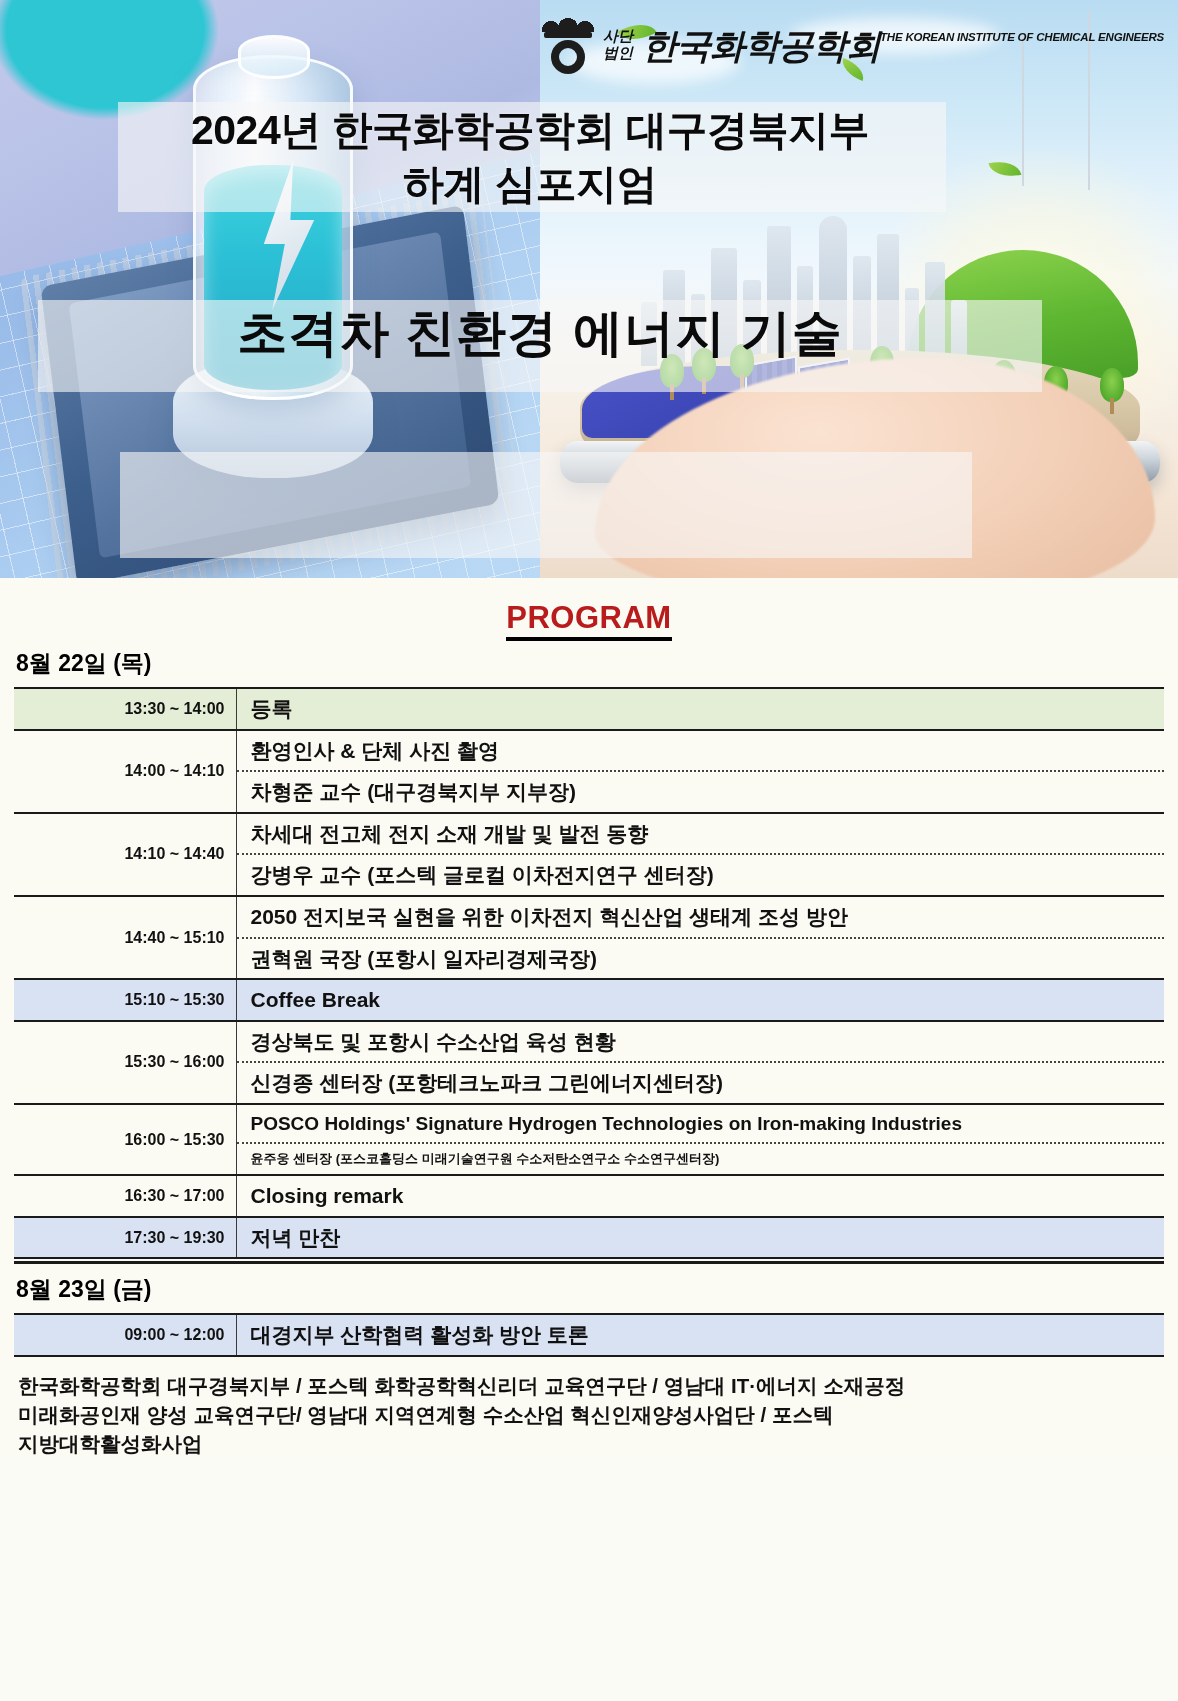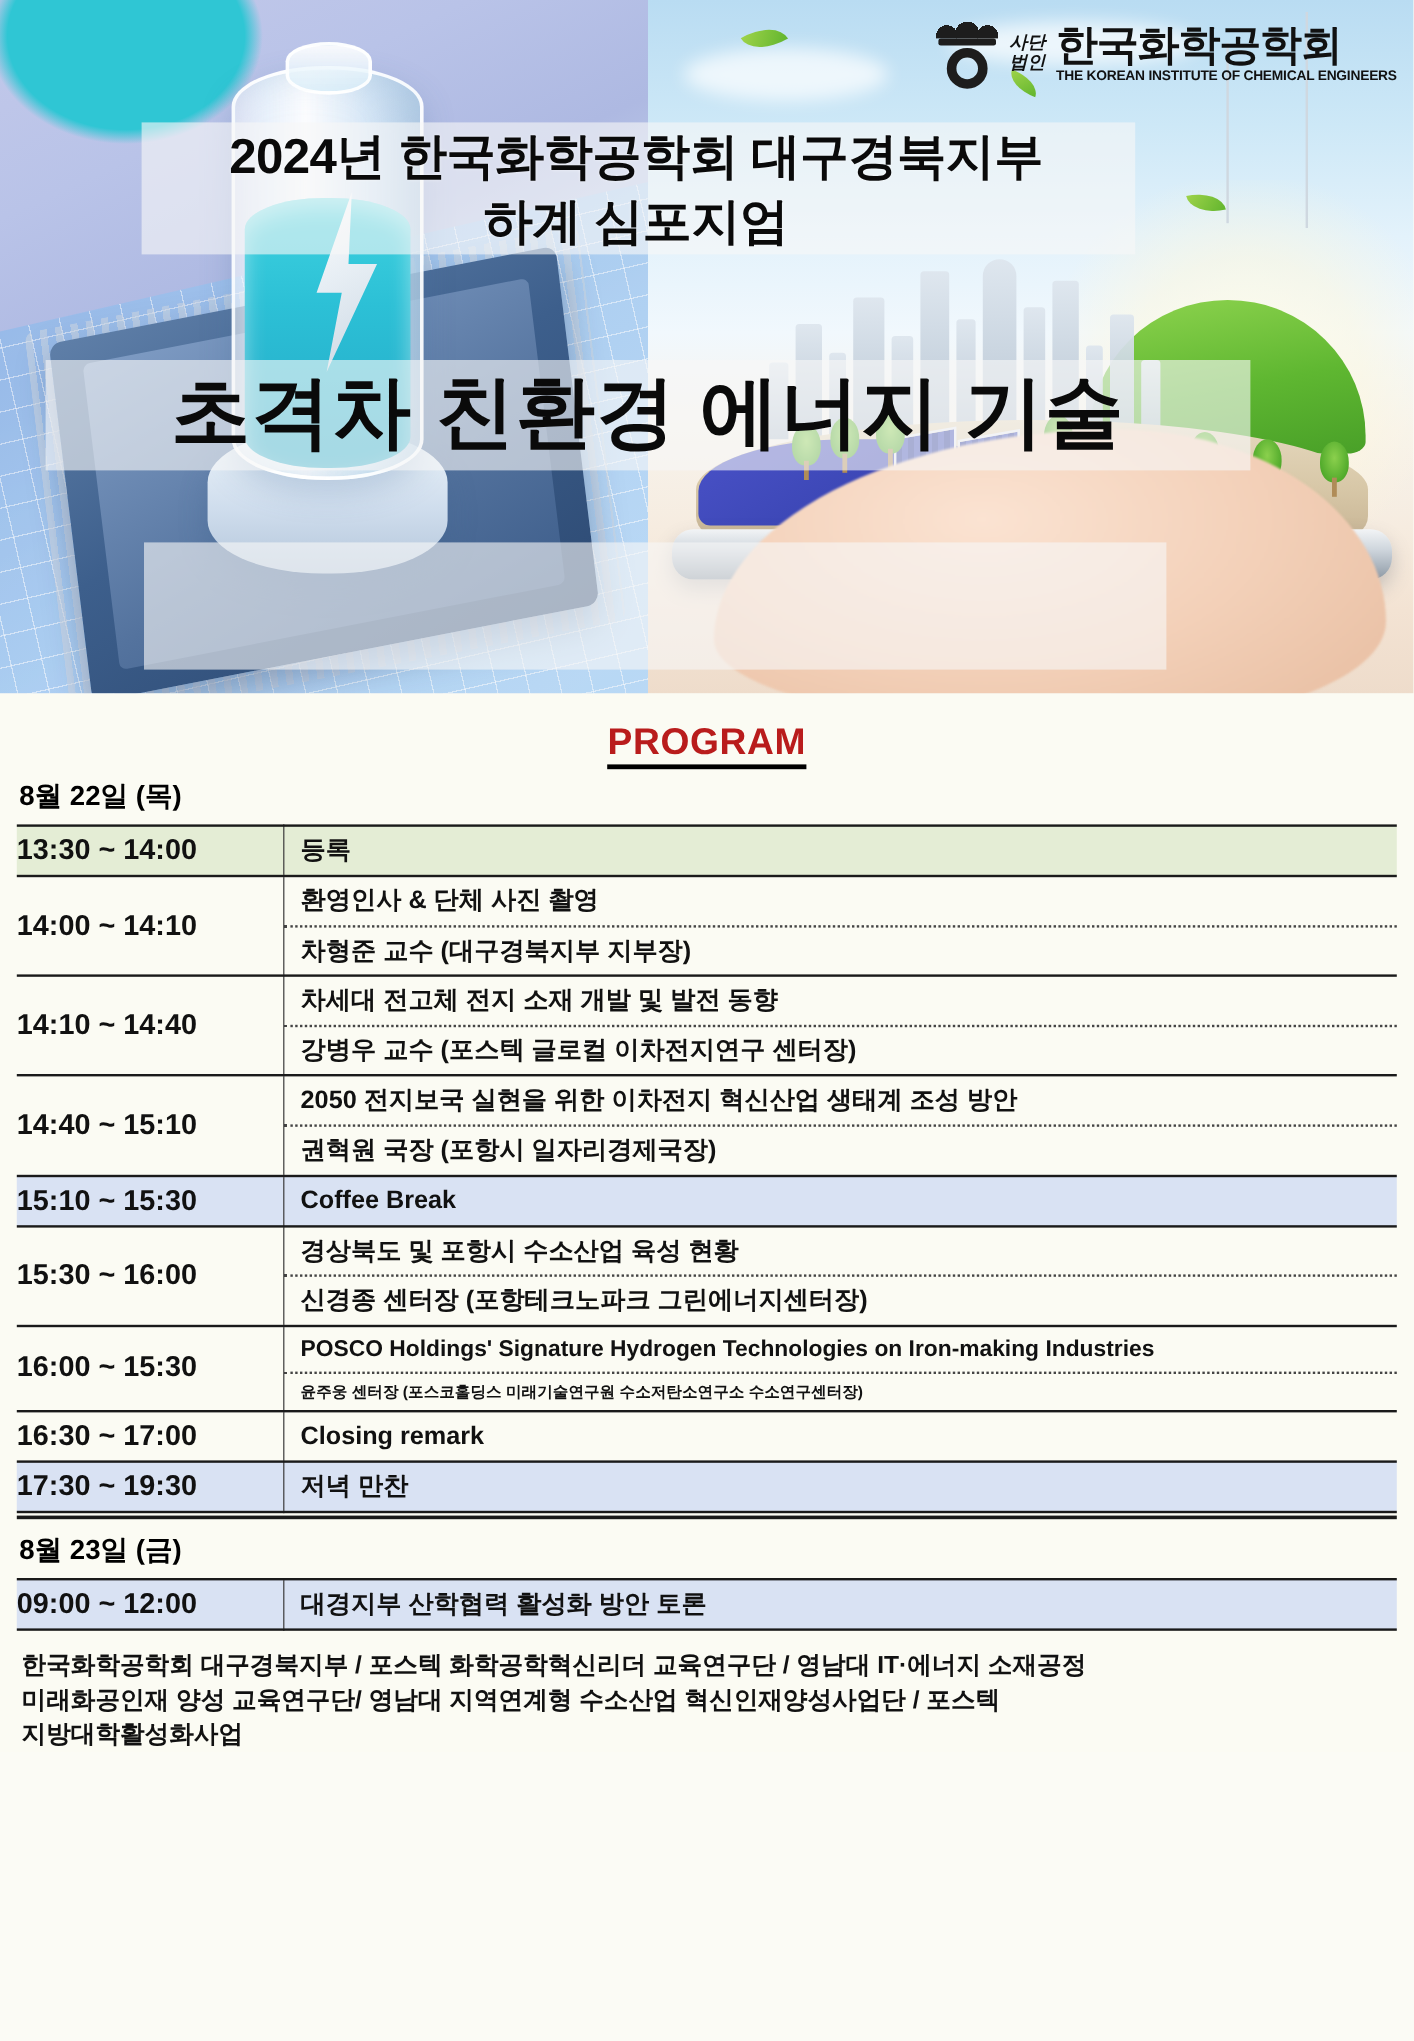--- a/index.html
+++ b/index.html
@@ -228,21 +228,21 @@
     letter-spacing: -.5px;
     white-space: pre-line;
   }
   #title-block {
     left: 110px; top: 103px; width: 840px;
     font-size: 41px; line-height: 1.32;
     text-shadow: 0 0 3px rgba(255,255,255,.55);
   }
   #theme-block {
     left: 40px; top: 302px; width: 1000px;
-    font-size: 66px; line-height: 1.25; letter-spacing: 1px;
+    font-size: 50px; line-height: 1.25; letter-spacing: 1px;
   }
   #info-block {
     left: 110px; top: 457px; width: 880px;
     font-size: 33px; line-height: 1.38;
   }
 
   
   .logo {
     position: absolute;
     z-index: 7;
@@ -263,21 +263,21 @@
   }
   .logo-mark .ring {
     position: absolute; left: 9px; top: 26px;
     width: 34px; height: 34px; border-radius: 50%;
     border: 8px solid #1d1d1d;
   }
   .logo-kanji {
     font-size: 15px; font-weight: 700; color: #111;
     line-height: 1.12; text-align: center; font-style: italic;
   }
-  .logo-main { display: flex; flex-direction: column; }
+  .logo-main { display: flex; flex-direction: row; font-style: italic; }
   .logo-ko {
     font-size: 35px; font-weight: 700; color: #111;
     letter-spacing: -1px; line-height: 1;
   }
   .logo-en {
     font-size: 11.5px; font-weight: 700; color: #111;
     letter-spacing: -.2px; margin-top: 3px;
   }
 
   
@@ -308,26 +308,26 @@
 
   table.sched {
     width: 1150px;
     border-collapse: collapse;
     table-layout: fixed;
     margin-bottom: 2px;
   }
   table.sched td { vertical-align: middle; }
   .c-time {
     width: 222px;
-    text-align: left;
-    font-size: 24px;
+    text-align: right;
+    font-size: 16px;
     font-weight: 700;
     color: #111;
     border-right: 1.5px solid #3a3a3a;
-    padding: 6px 0;
+    padding: 6px 11px;
   }
   .c-body { padding: 0; }
   .line {
     font-size: 21px;
     font-weight: 700;
     color: #111;
     padding: 7px 0 7px 14px;
     line-height: 1.22;
   }
   .line.sub {

